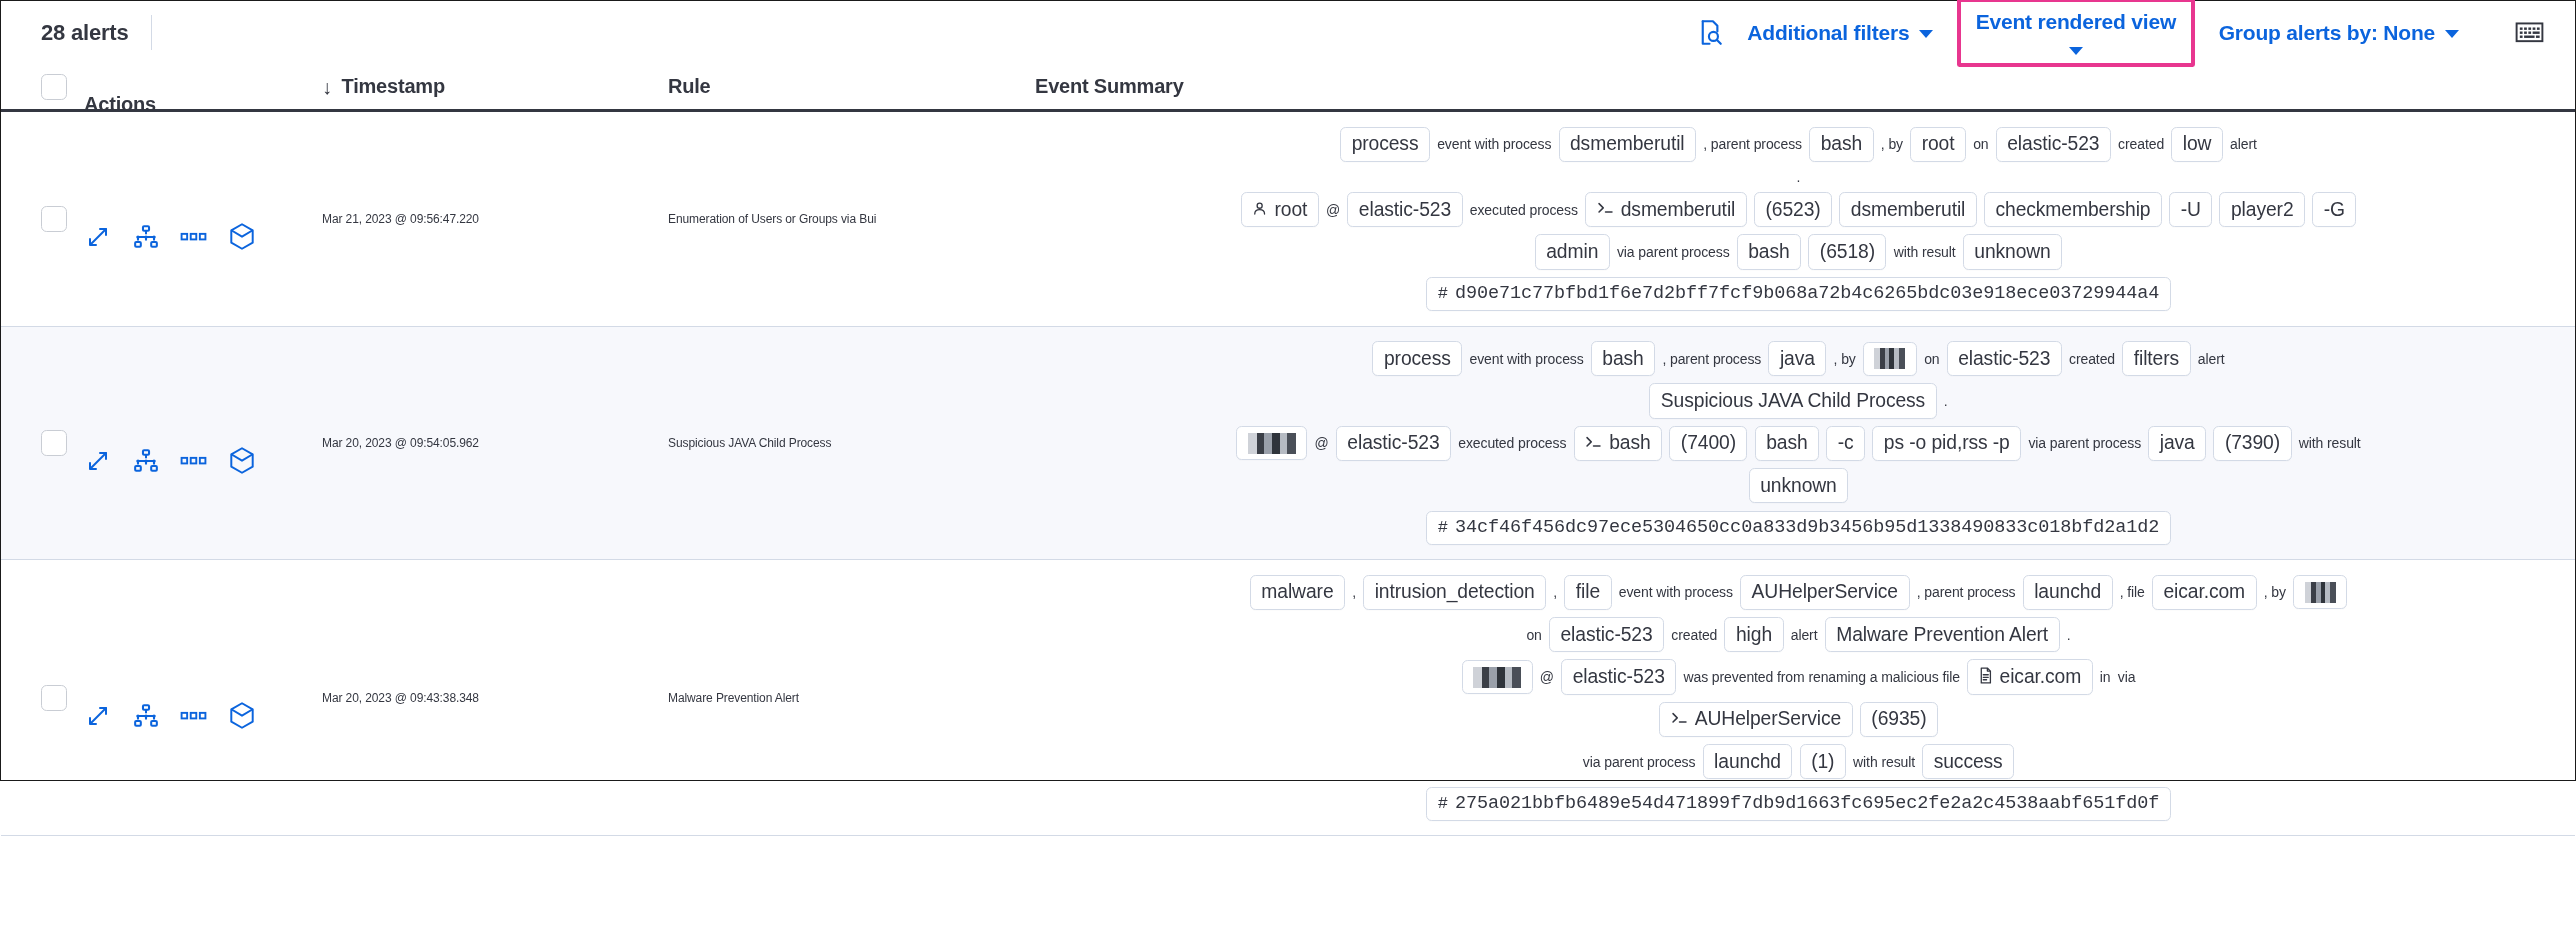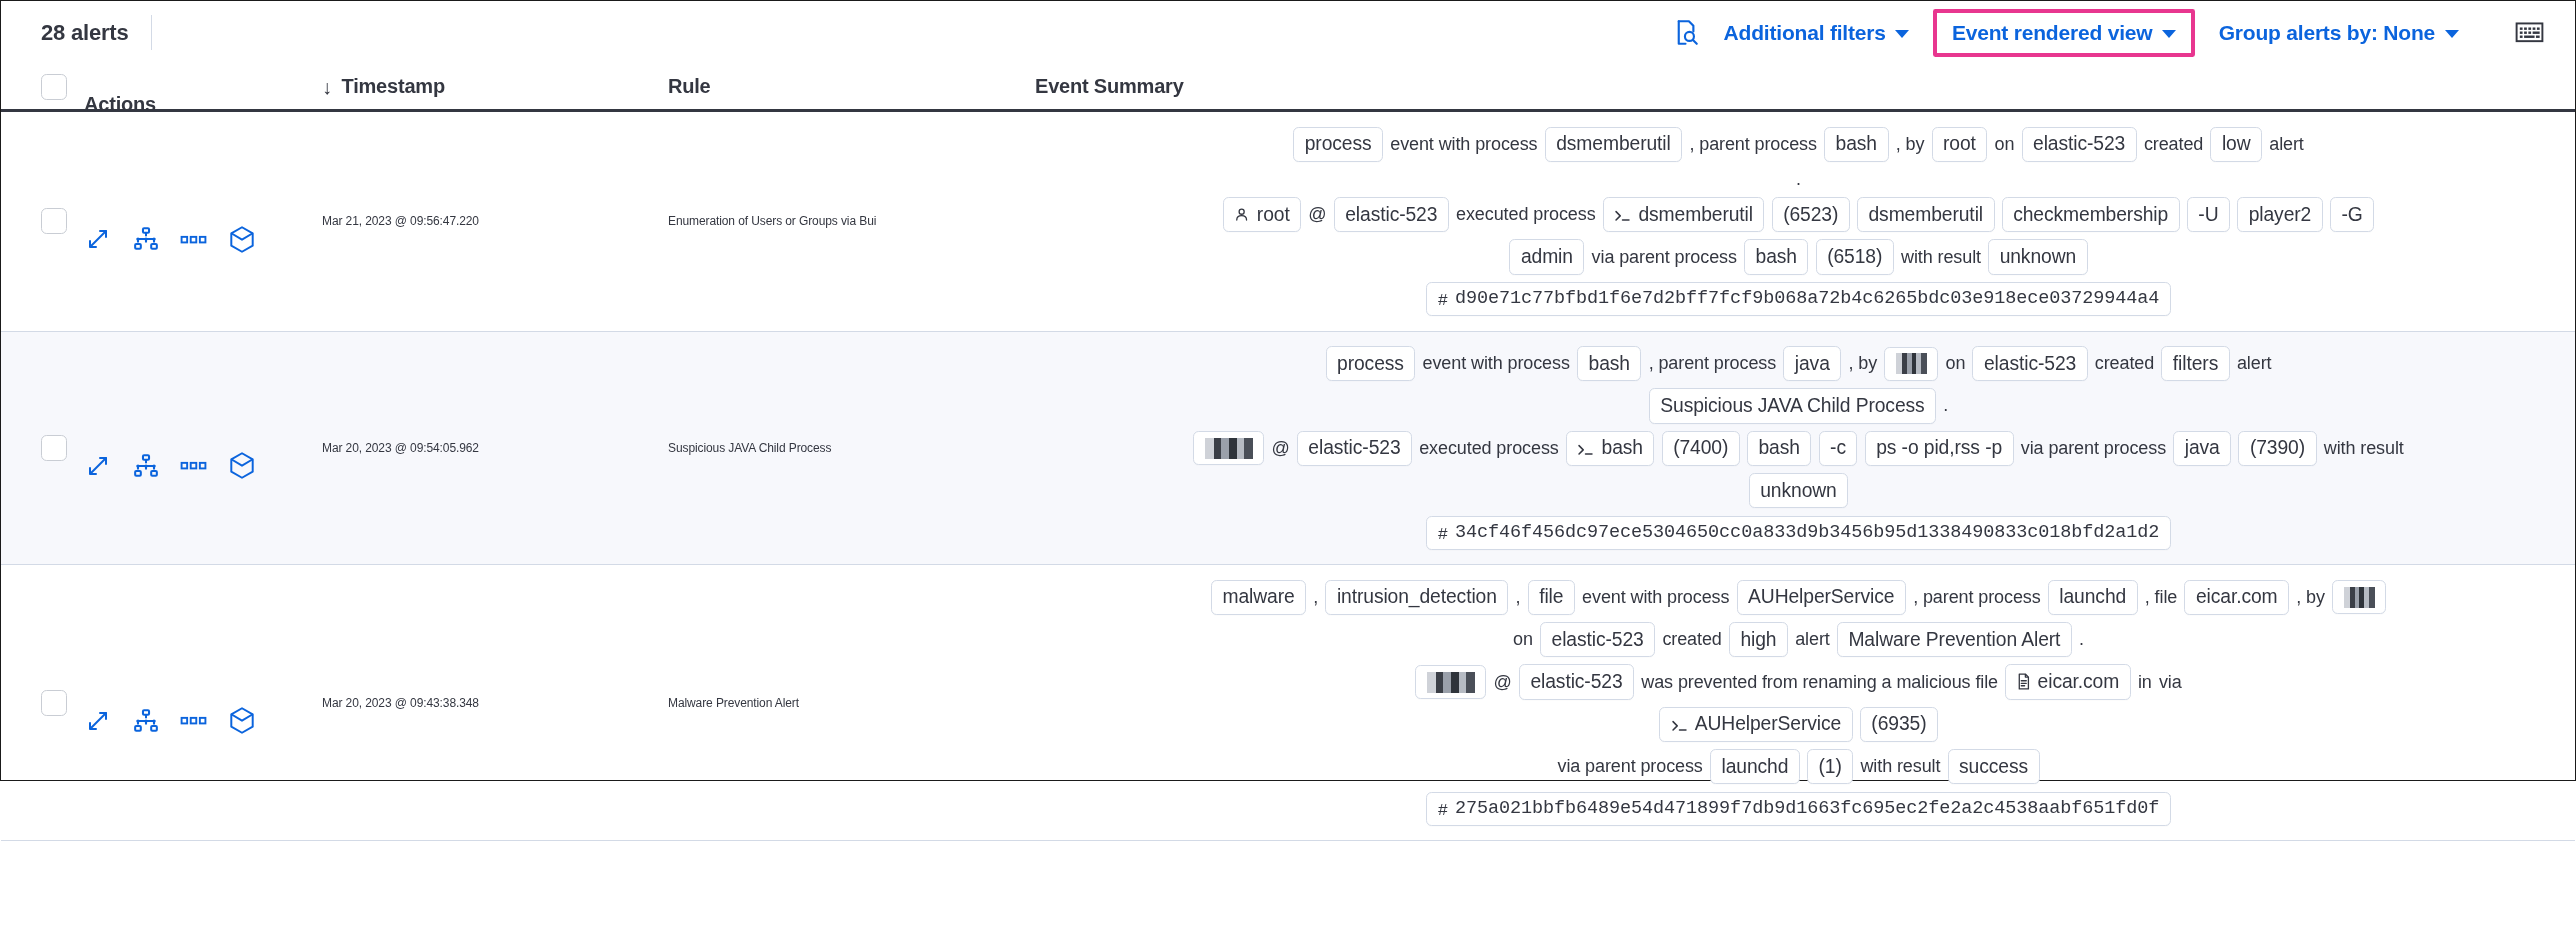--- a/index.html
+++ b/index.html
@@ -173,28 +173,28 @@
   }
   .sline {
     display: flex;
     flex-wrap: wrap;
     align-items: center;
     justify-content: center;
     gap: 7.2px;
     width: 100%;
   }
   .tok {
-    font-size: 18px;
+    font-size: 14px;
     color: #343741;
     letter-spacing: -0.1px;
     white-space: nowrap;
   }
   .pill {
     display: inline-flex;
-    align-items: flex-end;
+    align-items: center;
     gap: 7.2px;
     font-size: 19.3px;
     color: #343741;
     background: #ffffff;
     border: 0.8px solid #d3dae6;
     border-radius: 5.6px;
     padding: 5.6px 10.5px;
     white-space: nowrap;
     cursor: pointer;
     letter-spacing: -0.1px;
@@ -236,21 +236,21 @@
           <path d="M18.6 18.6L22 22" stroke-linecap="round"></path>
         </svg>
       </span>
 
       <span class="tb-link">
         <span>Additional filters</span>
         <span class="caret"></span>
       </span>
 
       <span class="highlight-box">
-        <span class="tb-link" style="padding:0 3.2px;">
+        <span class="tb-link" style="padding:0 3.2px;flex-direction:column;">
           <span>Event rendered view</span>
           <span class="caret"></span>
         </span>
       </span>
 
       <span class="tb-link">
         <span>Group alerts by: None</span>
         <span class="caret"></span>
       </span>
 

